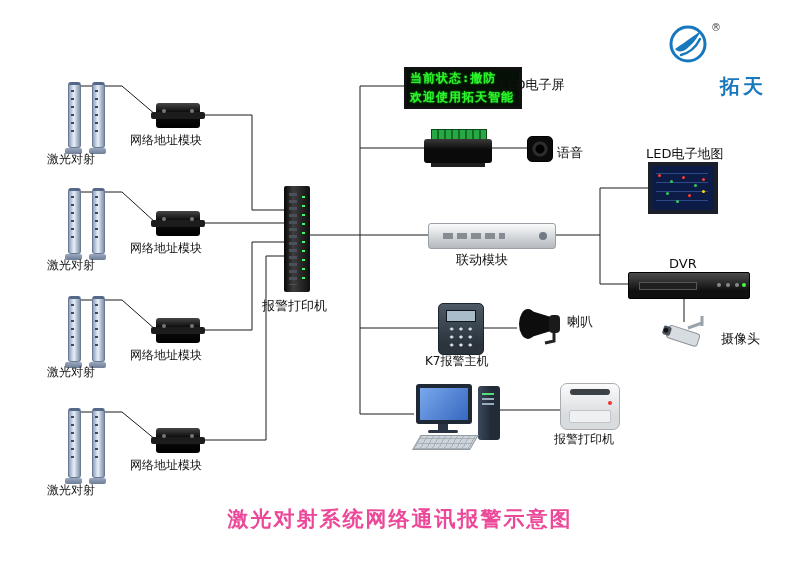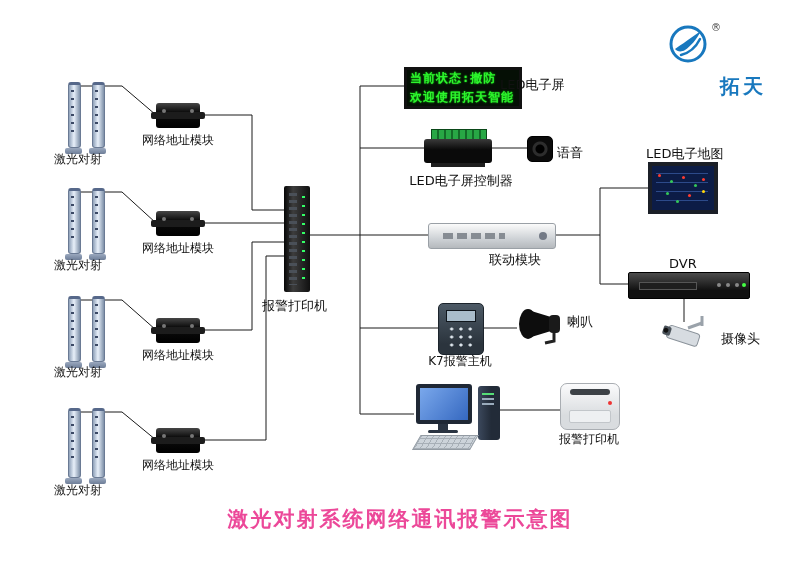--- a/index.html
+++ b/index.html
@@ -2,21 +2,21 @@
 <html><head>
 <meta charset="utf-8">
 <style>
   html,body{margin:0;padding:0;}
   body{width:800px;height:579px;background:#fff;position:relative;overflow:hidden;
        font-family:"DejaVu Sans","Liberation Sans",sans-serif;}
   .canvas{position:absolute;inset:0;}
   .wires{position:absolute;left:0;top:0;z-index:1;}
   .dev{position:absolute;z-index:2;}
   .lbl{position:absolute;z-index:3;font-size:13px;color:#111;white-space:nowrap;}
-  .lbl.center{text-align:center;}
+  .lbl.center{text-align:left;}
 
   
   .tower{position:absolute;width:11px;height:62px;z-index:2;border-radius:3px;
     background:linear-gradient(90deg,#8ea0b8,#e8f0fa 45%,#7e90a8);
     border:1px solid #6a7a94;border-top:3px solid #56688a;}
   .tower::before{content:"";position:absolute;left:2px;top:5px;width:3px;height:48px;
     background:repeating-linear-gradient(180deg,#3c4a66 0 2px,transparent 2px 8px);}
   .tower::after{content:"";position:absolute;left:-4px;bottom:-7px;width:17px;height:6px;
     background:linear-gradient(#9aa8be,#6e7e98);border-radius:2px;}
 
@@ -191,27 +191,26 @@
   <div class="led-screen">
     <div class="led-line">当前状态:撤防</div>
     <div class="led-line">欢迎使用拓天智能</div>
   </div>
   <div class="lbl" style="left:500px;top:76px">LED电子屏</div>
 
   <div class="controller">
     <div class="ctrl-term"></div>
     <div class="ctrl-body"></div>
   </div>
-  <div class="lbl center" style="left:406px;top:172px;width:110px">LED电子屏控制器</div>
 
   <div class="voice"></div>
   <div class="lbl" style="left:557px;top:144px">语音</div>
 
   <div class="linkage"></div>
-  <div class="lbl center" style="left:488px;top:251px;width:54px">联动模块</div>
+  <div class="lbl center" style="left:456px;top:251px;width:54px">联动模块</div>
 
   <div class="lbl" style="left:646px;top:145px">LED电子地图</div>
   <div class="map"></div>
 
   <div class="lbl" style="left:669px;top:256px">DVR</div>
   <div class="dvr"></div>
 
   <svg class="dev" style="left:658px;top:314px" width="52" height="42" viewBox="0 0 52 42">
     <path d="M44 2 L44 12" stroke="#9aa2aa" stroke-width="3" fill="none"></path>
     <path d="M30 14 L44 9" stroke="#9aa2aa" stroke-width="3" fill="none"></path>

